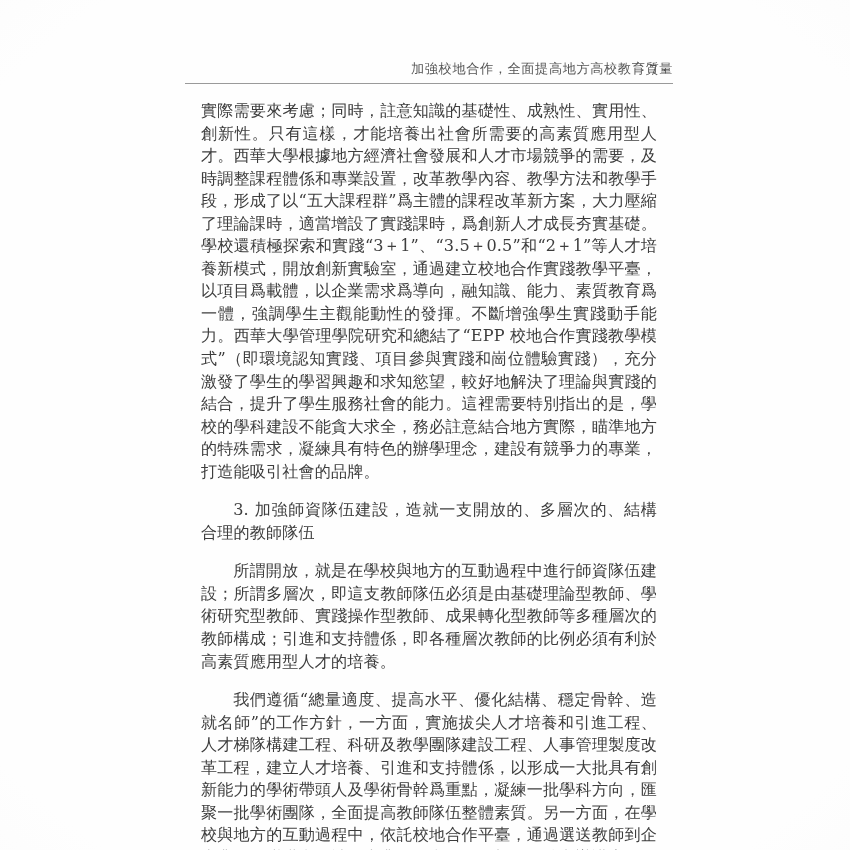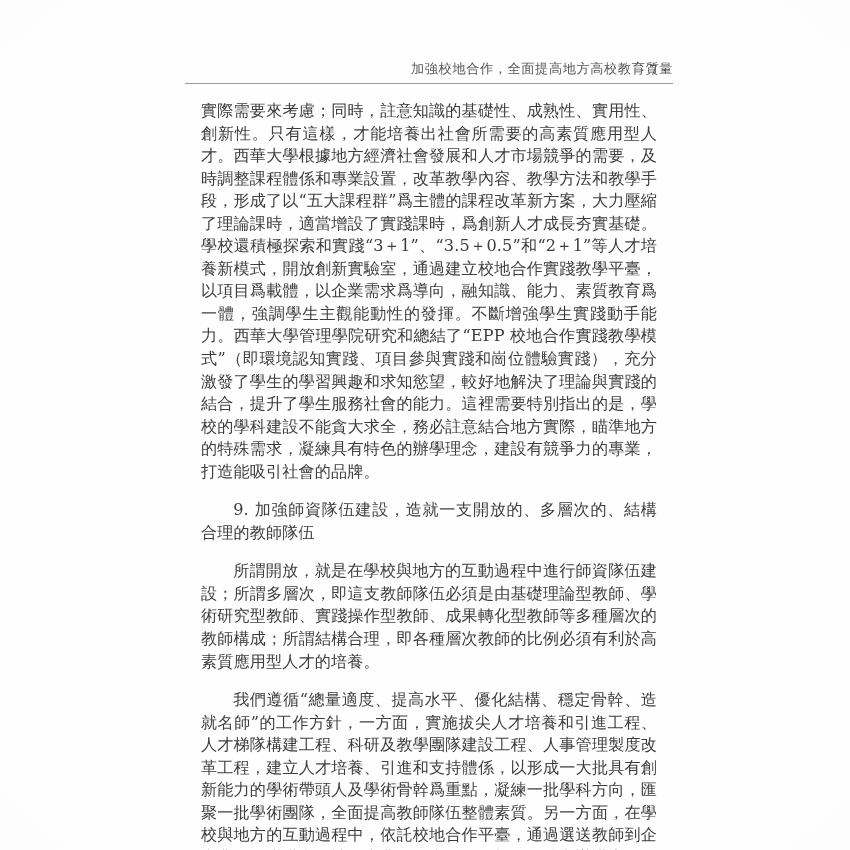--- a/index.html
+++ b/index.html
@@ -118,19 +118,19 @@
 
     <div class="running-header">
       <span class="header-title">加強校地合作，全面提高地方高校教育質量</span>
       <span class="folio">· 7 ·</span>
     </div>
 
     <div class="header-rule"></div>
 
     <div class="body-text">
       <p class="no-indent">實際需要來考慮；同時，註意知識的基礎性、成熟性、實用性、創新性。只有這樣，才能培養出社會所需要的高素質應用型人才。西華大學根據地方經濟社會發展和人才市場競爭的需要，及時調整課程體係和專業設置，改革教學內容、教學方法和教學手段，形成了以“五大課程群”爲主體的課程改革新方案，大力壓縮了理論課時，適當增設了實踐課時，爲創新人才成長夯實基礎。學校還積極探索和實踐“3＋1”、“3.5＋0.5”和“2＋1”等人才培養新模式，開放創新實驗室，通過建立校地合作實踐教學平臺，以項目爲載體，以企業需求爲導向，融知識、能力、素質教育爲一體，強調學生主觀能動性的發揮。不斷增強學生實踐動手能力。西華大學管理學院研究和總結了“EPP 校地合作實踐教學模式”（即環境認知實踐、項目參與實踐和崗位體驗實踐），充分激發了學生的學習興趣和求知慾望，較好地解決了理論與實踐的結合，提升了學生服務社會的能力。這裡需要特別指出的是，學校的學科建設不能貪大求全，務必註意結合地方實際，瞄準地方的特殊需求，凝練具有特色的辦學理念，建設有競爭力的專業，打造能吸引社會的品牌。</p>
-      <p class="heading-para">9. 加強師資隊伍建設，造就一支開放的、多層次的、結構合理的教師隊伍</p>
-      <p>所謂開放，就是在學校與地方的互動過程中進行師資隊伍建設；所謂多層次，即這支教師隊伍必須是由基礎理論型教師、學術研究型教師、實踐操作型教師、成果轉化型教師等多種層次的教師構成；所謂結構合理，即各種層次教師的比例必須有利於高素質應用型人才的培養。</p>
+      <p class="heading-para">3. 加強師資隊伍建設，造就一支開放的、多層次的、結構合理的教師隊伍</p>
+      <p>所謂開放，就是在學校與地方的互動過程中進行師資隊伍建設；所謂多層次，即這支教師隊伍必須是由基礎理論型教師、學術研究型教師、實踐操作型教師、成果轉化型教師等多種層次的教師構成；引進和支持體係，即各種層次教師的比例必須有利於高素質應用型人才的培養。</p>
       <p>我們遵循“總量適度、提高水平、優化結構、穩定骨幹、造就名師”的工作方針，一方面，實施拔尖人才培養和引進工程、人才梯隊構建工程、科研及教學團隊建設工程、人事管理製度改革工程，建立人才培養、引進和支持體係，以形成一大批具有創新能力的學術帶頭人及學術骨幹爲重點，凝練一批學科方向，匯聚一批學術團隊，全面提高教師隊伍整體素質。另一方面，在學校與地方的互動過程中，依託校地合作平臺，通過選送教師到企事業單位掛職和邀請企事業管理和研發骨幹到學校舉辦講座、授課等方式，打造出一支具有豐富實踐經驗和前沿知識的教師隊伍，爲培養出既具備一定的理論素養，又具備較強的實踐能力、知識應用能力和科技成果轉化能力的高素質應用型人才提供師資保障。譬如，學校與成都龍泉驛區建立起人才交流的合作機製，按龍泉驛區區委領導的要求，採取與企業聯合培養的模式，根據龍泉驛區產業發展的需要，學校還派了汽車、機械、材料、電氣等學科專業的 9 名幹部到龍泉驛區掛職鍛煉。龍泉區政府擬從一些大型企業中選拔一批技術骨幹和專家定期來校授課，用具體的事例爲學生答疑解惑、提高學生的實踐認知能力。</p>
     </div>
 
   </div>
 </div>
 
 </body></html>

